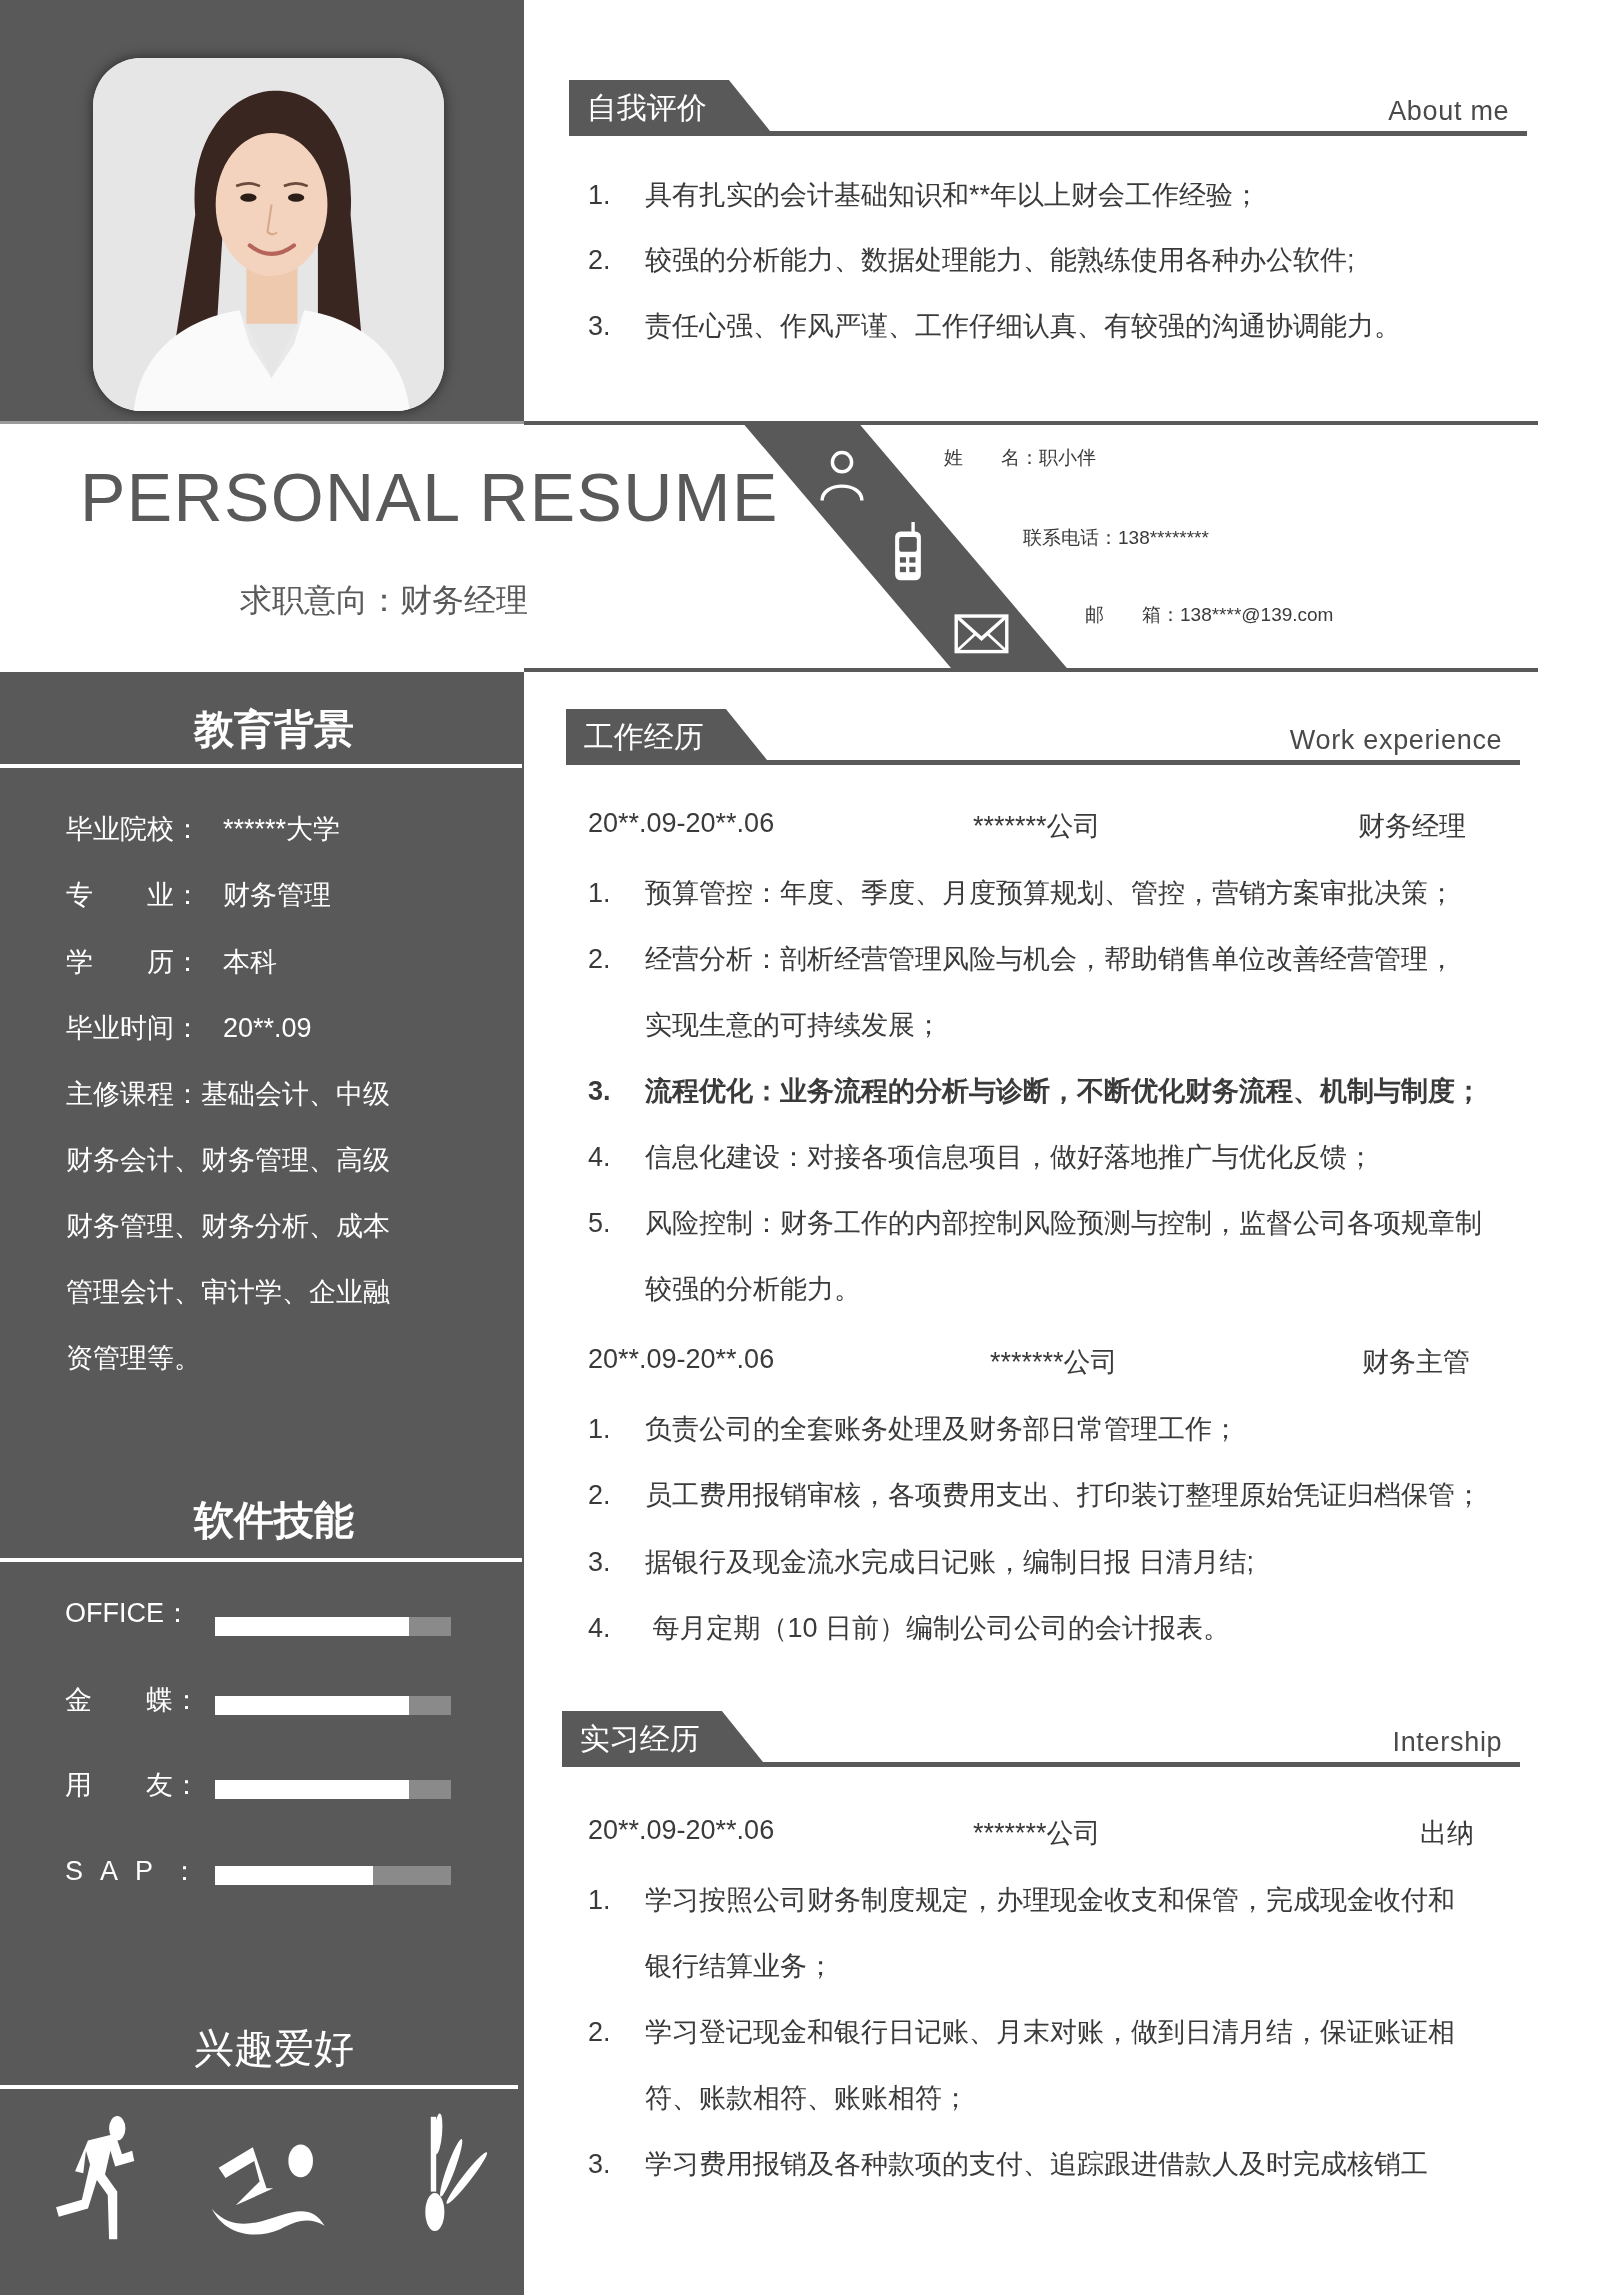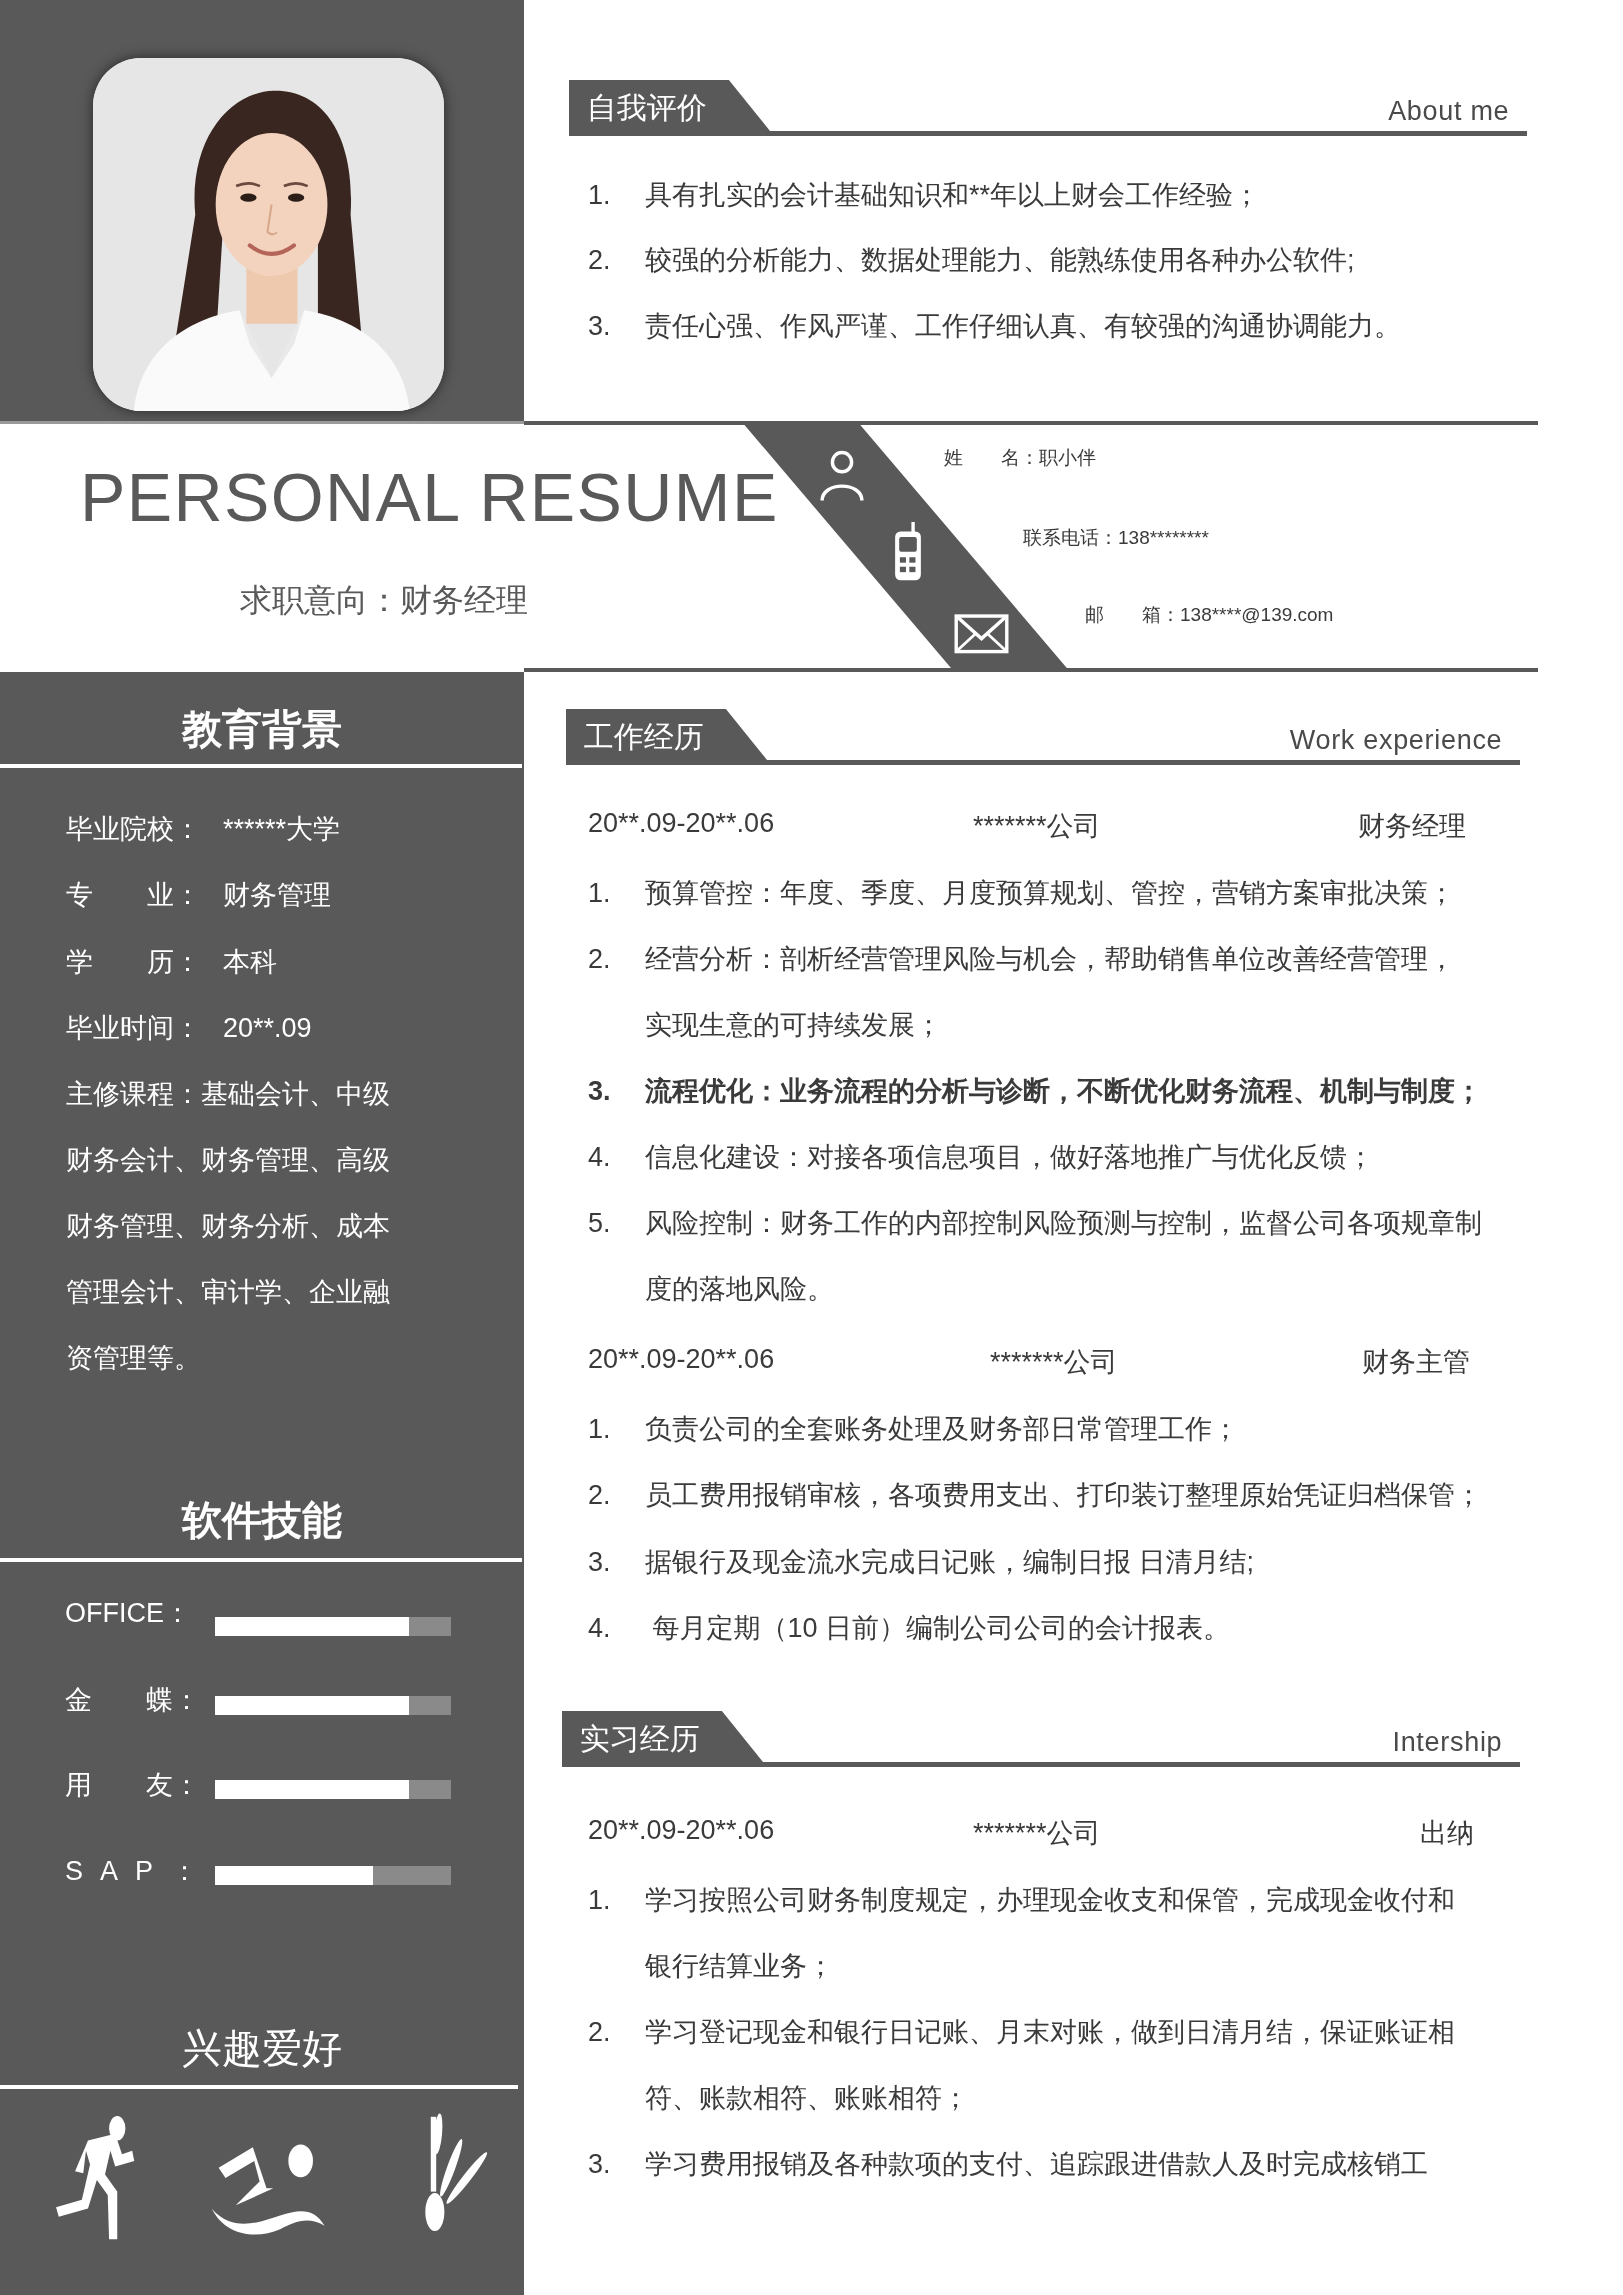--- a/index.html
+++ b/index.html
@@ -21,21 +21,21 @@
   .job-row span{position:absolute;top:0;white-space:nowrap;}
   
   .band-line-top{left:524px;top:421px;width:1014px;height:4.1px;background:#595959;}
   .band-line-top-left{left:0;top:421px;width:524px;height:2.7px;background:#9a9a9a;}
   .band-line-bottom{left:524px;top:668px;width:1014px;height:4.1px;background:#595959;}
   .title-en{left:80px;top:458px;font-size:68px;color:#595959;letter-spacing:1.4px;white-space:nowrap;}
   .title-cn{left:217px;top:579px;font-size:32px;color:#595959;white-space:nowrap;margin-left:23px;}
   .diag{left:743px;top:423px;width:327px;height:249px;}
   .contact{position:absolute;font-size:19px;color:#3a3a3a;white-space:nowrap;}
   
-  .side-title{position:absolute;left:0;width:524px;text-align:center;color:#fff;font-size:40px;font-weight:bold;}
+  .side-title{position:absolute;left:0;width:524px;text-align:center;color:#fff;font-size:40px;font-weight:bold;padding-left:12px;}
   .side-rule{position:absolute;left:0;width:522px;height:4.1px;background:#ffffff;}
   .edu{position:absolute;left:66px;color:#fff;font-size:27px;white-space:nowrap;}
   .skill-label{position:absolute;left:65px;color:#fff;font-size:27px;white-space:nowrap;}
   .skill-bar{position:absolute;left:215px;width:236px;height:19px;background:#8a8a8a;}
   .skill-bar .fill{height:100%;background:#ffffff;}
   .hobby{position:absolute;width:102px;height:130px;}
 </style>
 </head>
 <body>
 
@@ -184,21 +184,21 @@
   <span style="left:0;">20**.09-20**.06</span>
   <span style="left:385px;">*******公司</span>
   <span style="left:770px;">财务经理</span>
 </div>
 <div class="list-item" style="left:588px;top:875px;"><span class="num">1.</span><span>预算管控：年度、季度、月度预算规划、管控，营销方案审批决策；</span></div>
 <div class="list-item" style="left:588px;top:941px;"><span class="num">2.</span><span>经营分析：剖析经营管理风险与机会，帮助销售单位改善经营管理，</span></div>
 <div class="list-item" style="left:588px;top:1007px;"><span class="num"></span><span>实现生意的可持续发展；</span></div>
 <div class="list-item" style="left:588px;top:1073px;font-weight:bold;"><span class="num">3.</span><span>流程优化：业务流程的分析与诊断，不断优化财务流程、机制与制度；</span></div>
 <div class="list-item" style="left:588px;top:1139px;"><span class="num">4.</span><span>信息化建设：对接各项信息项目，做好落地推广与优化反馈；</span></div>
 <div class="list-item" style="left:588px;top:1205px;"><span class="num">5.</span><span>风险控制：财务工作的内部控制风险预测与控制，监督公司各项规章制</span></div>
-<div class="list-item" style="left:588px;top:1271px;"><span class="num"></span><span>度的落地风险。</span></div>
+<div class="list-item" style="left:588px;top:1271px;"><span class="num"></span><span>较强的分析能力。</span></div>
 
 <div class="job-row" style="left:588px;top:1344px;">
   <span style="left:0;">20**.09-20**.06</span>
   <span style="left:402px;">*******公司</span>
   <span style="left:774px;">财务主管</span>
 </div>
 <div class="list-item" style="left:588px;top:1411px;"><span class="num">1.</span><span>负责公司的全套账务处理及财务部日常管理工作；</span></div>
 <div class="list-item" style="left:588px;top:1477px;"><span class="num">2.</span><span>员工费用报销审核，各项费用支出、打印装订整理原始凭证归档保管；</span></div>
 <div class="list-item" style="left:588px;top:1544px;"><span class="num">3.</span><span>据银行及现金流水完成日记账，编制日报  日清月结;</span></div>
 <div class="list-item" style="left:588px;top:1610px;"><span class="num">4.</span><span> 每月定期（10 日前）编制公司公司的会计报表。</span></div>

